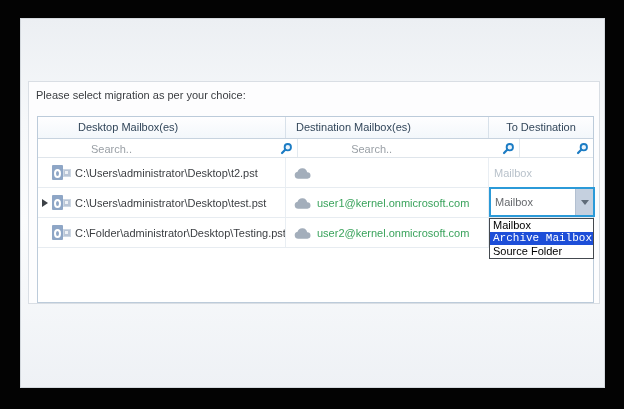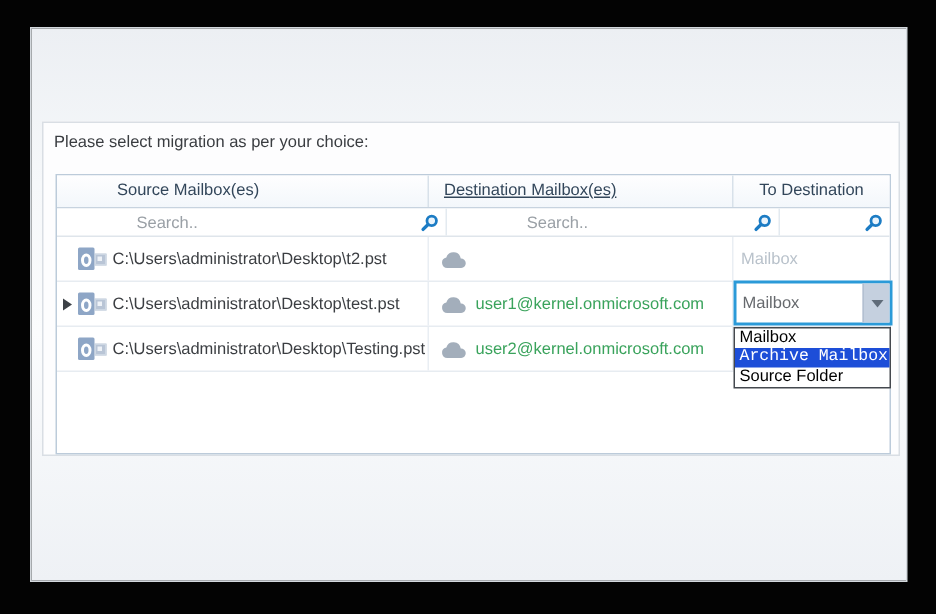--- a/index.html
+++ b/index.html
@@ -28,21 +28,21 @@
     background:linear-gradient(#fefeff,#f3f7fb);
     border-bottom:1px solid #c7d3df;}
   .cell{box-sizing:border-box;}
   .c1{width:248px;}
   .c2{width:203px;}
   .c3{flex:1;}
   .hdr .cell{font-size:11px;color:#32465a;line-height:21px;white-space:nowrap;
     border-right:1px solid #d8e1ea;}
   .hdr .cell:last-child{border-right:none;}
   .h1{padding-left:40px;}
-  .h2{padding-left:10px;text-decoration:underline;}
+  .h2{padding-left:10px;}
   .h3{text-align:center;}
   .srow{display:flex;height:19px;box-sizing:border-box;border-bottom:1px solid #dfe5eb;background:#fff;}
   .scell{position:relative;border-right:1px solid #e3eaf0;margin-left:48px;}
   .scell:last-child{border-right:none;}
   .sinput{width:100%;height:100%;border:0;outline:0;margin:0;
     padding:0 20px 0 5px;font-size:11px;color:#444;background:transparent;
     box-sizing:border-box;font-family:"Liberation Sans", sans-serif;}
   .sinput::placeholder{color:#9aa0a6;opacity:1;}
   .mag{position:absolute;right:4px;top:3px;width:13px;height:13px;cursor:pointer;}
   .row{display:flex;height:30px;box-sizing:border-box;border-bottom:1px solid #e7ecf1;background:#fff;}
@@ -83,21 +83,21 @@
 </head>
 <body>
 
 <div class="window">
   <div class="panel">
     <div class="instruction">Please select migration as per your choice:</div>
 
     <div class="table">
 
       <div class="hdr">
-        <div class="cell c1 h1">Source Mailbox(es)</div>
+        <div class="cell c1 h1">Desktop Mailbox(es)</div>
         <div class="cell c2 h2">Destination Mailbox(es)</div>
         <div class="cell c3 h3">To Destination</div>
       </div>
 
       <div class="srow">
         <div class="scell c1">
           <input class="sinput" placeholder="Search.." style="">
           <svg class="mag" viewBox="0 0 14 14">
             <circle cx="8.4" cy="5.6" r="3.4" fill="#eaf4fc" stroke="#1c7cc4" stroke-width="2"></circle>
             <line x1="5.6" y1="8.4" x2="2.2" y2="11.8" stroke="#1c7cc4" stroke-width="2.4" stroke-linecap="round"></line>
@@ -154,21 +154,21 @@
         </div>
         <div class="cell c3"></div>
       </div>
 
       <div class="row">
         <div class="cell c1 src">
           <span class="ol-icon">
               <span class="ol-a"></span>
               <span class="ol-b"></span>
             </span>
-          <span class="ptxt">C:\Users\administrator\Desktop\Testing.pst</span>
+          <span class="ptxt">C:\Folder\administrator\Desktop\Testing.pst</span>
         </div>
         <div class="cell c2 dst">
           <svg class="cloud" width="17" height="12" viewBox="0 0 24 16">
             <path fill="#a3aebb" d="M19 16H6a5 5 0 0 1-1-9.9A7 7 0 0 1 18.6 7 4.5 4.5 0 0 1 19 16z"></path>
           </svg>
           <span class="email">user2@kernel.onmicrosoft.com</span>
         </div>
         <div class="cell c3"></div>
       </div>
 

